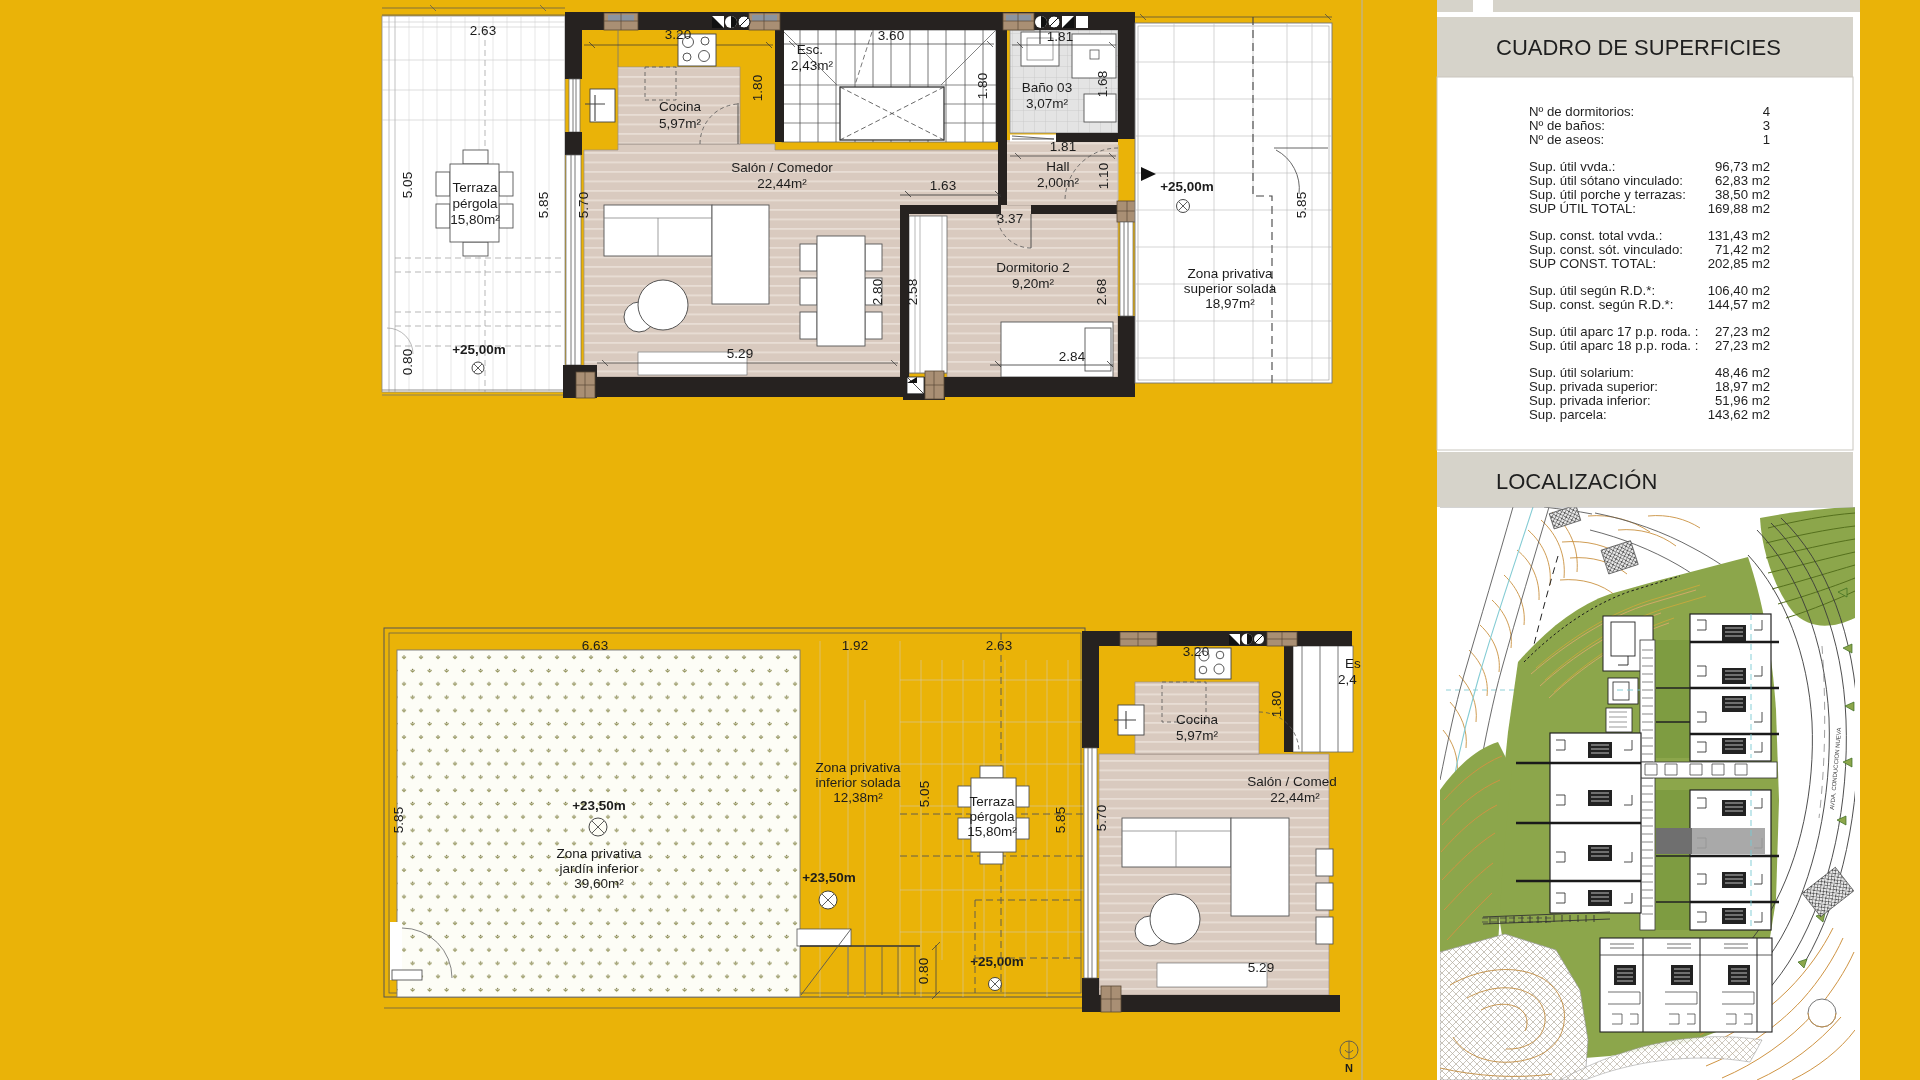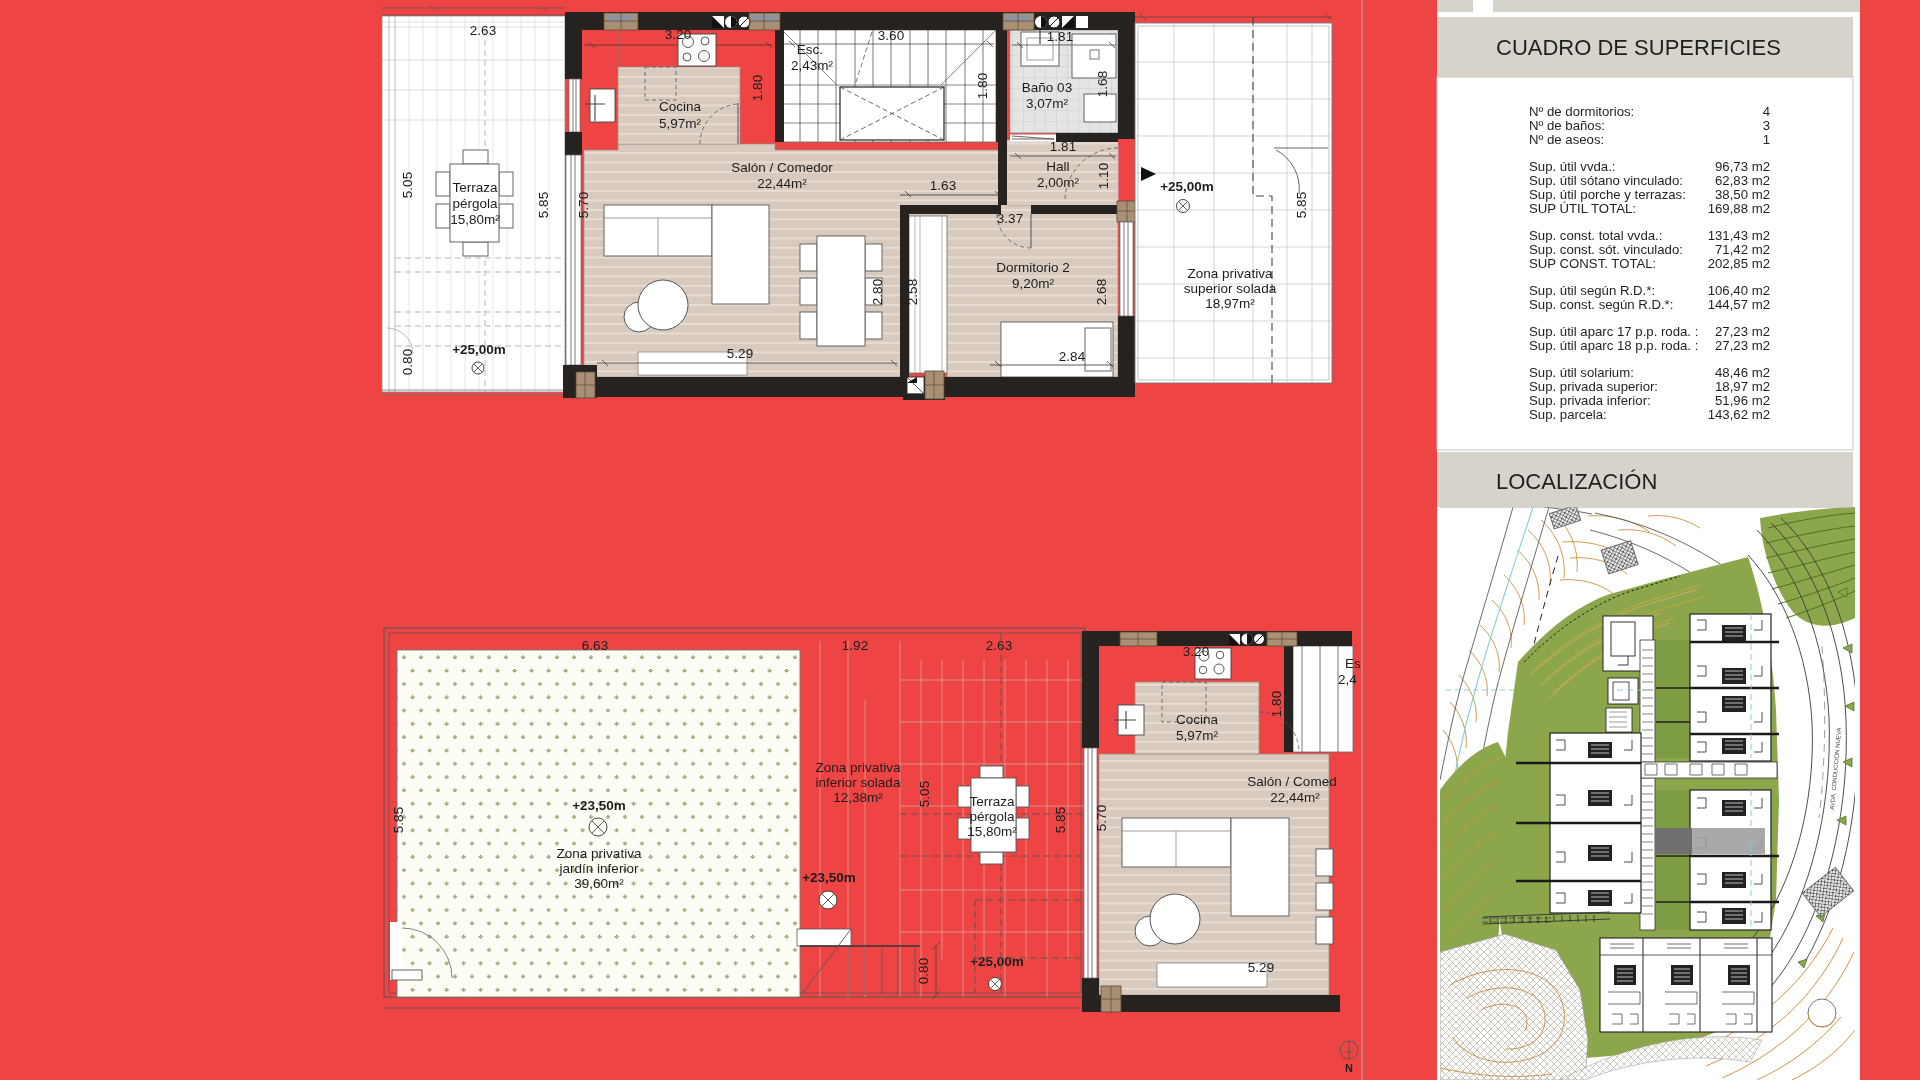--- a/index.html
+++ b/index.html
@@ -1,17 +1,17 @@
 <!DOCTYPE html>
 <html><head>
 <meta charset="utf-8">
 <style>
 html,body{margin:0;padding:0;background:#ffffff;}
 body{width:1920px;height:1080px;font-family:"Liberation Sans",sans-serif;}
-#page{position:relative;width:1920px;height:1080px;overflow:hidden;background:#ef4444;}
+#page{position:relative;width:1920px;height:1080px;overflow:hidden;background:#eab308;}
 #page svg.main{position:absolute;top:0;left:0;}
 </style>
 </head>
 <body>
 <div id="page">
 <svg class="main" width="1920" height="1080" viewBox="0 0 1920 1080" shape-rendering="auto">
 <defs>
 <pattern id="floor" patternUnits="userSpaceOnUse" width="10" height="9.5">
   <rect width="10" height="9.5" fill="#d9cabf"></rect>
   <rect width="10" height="1.8" y="0" fill="#e8ddd5"></rect>

